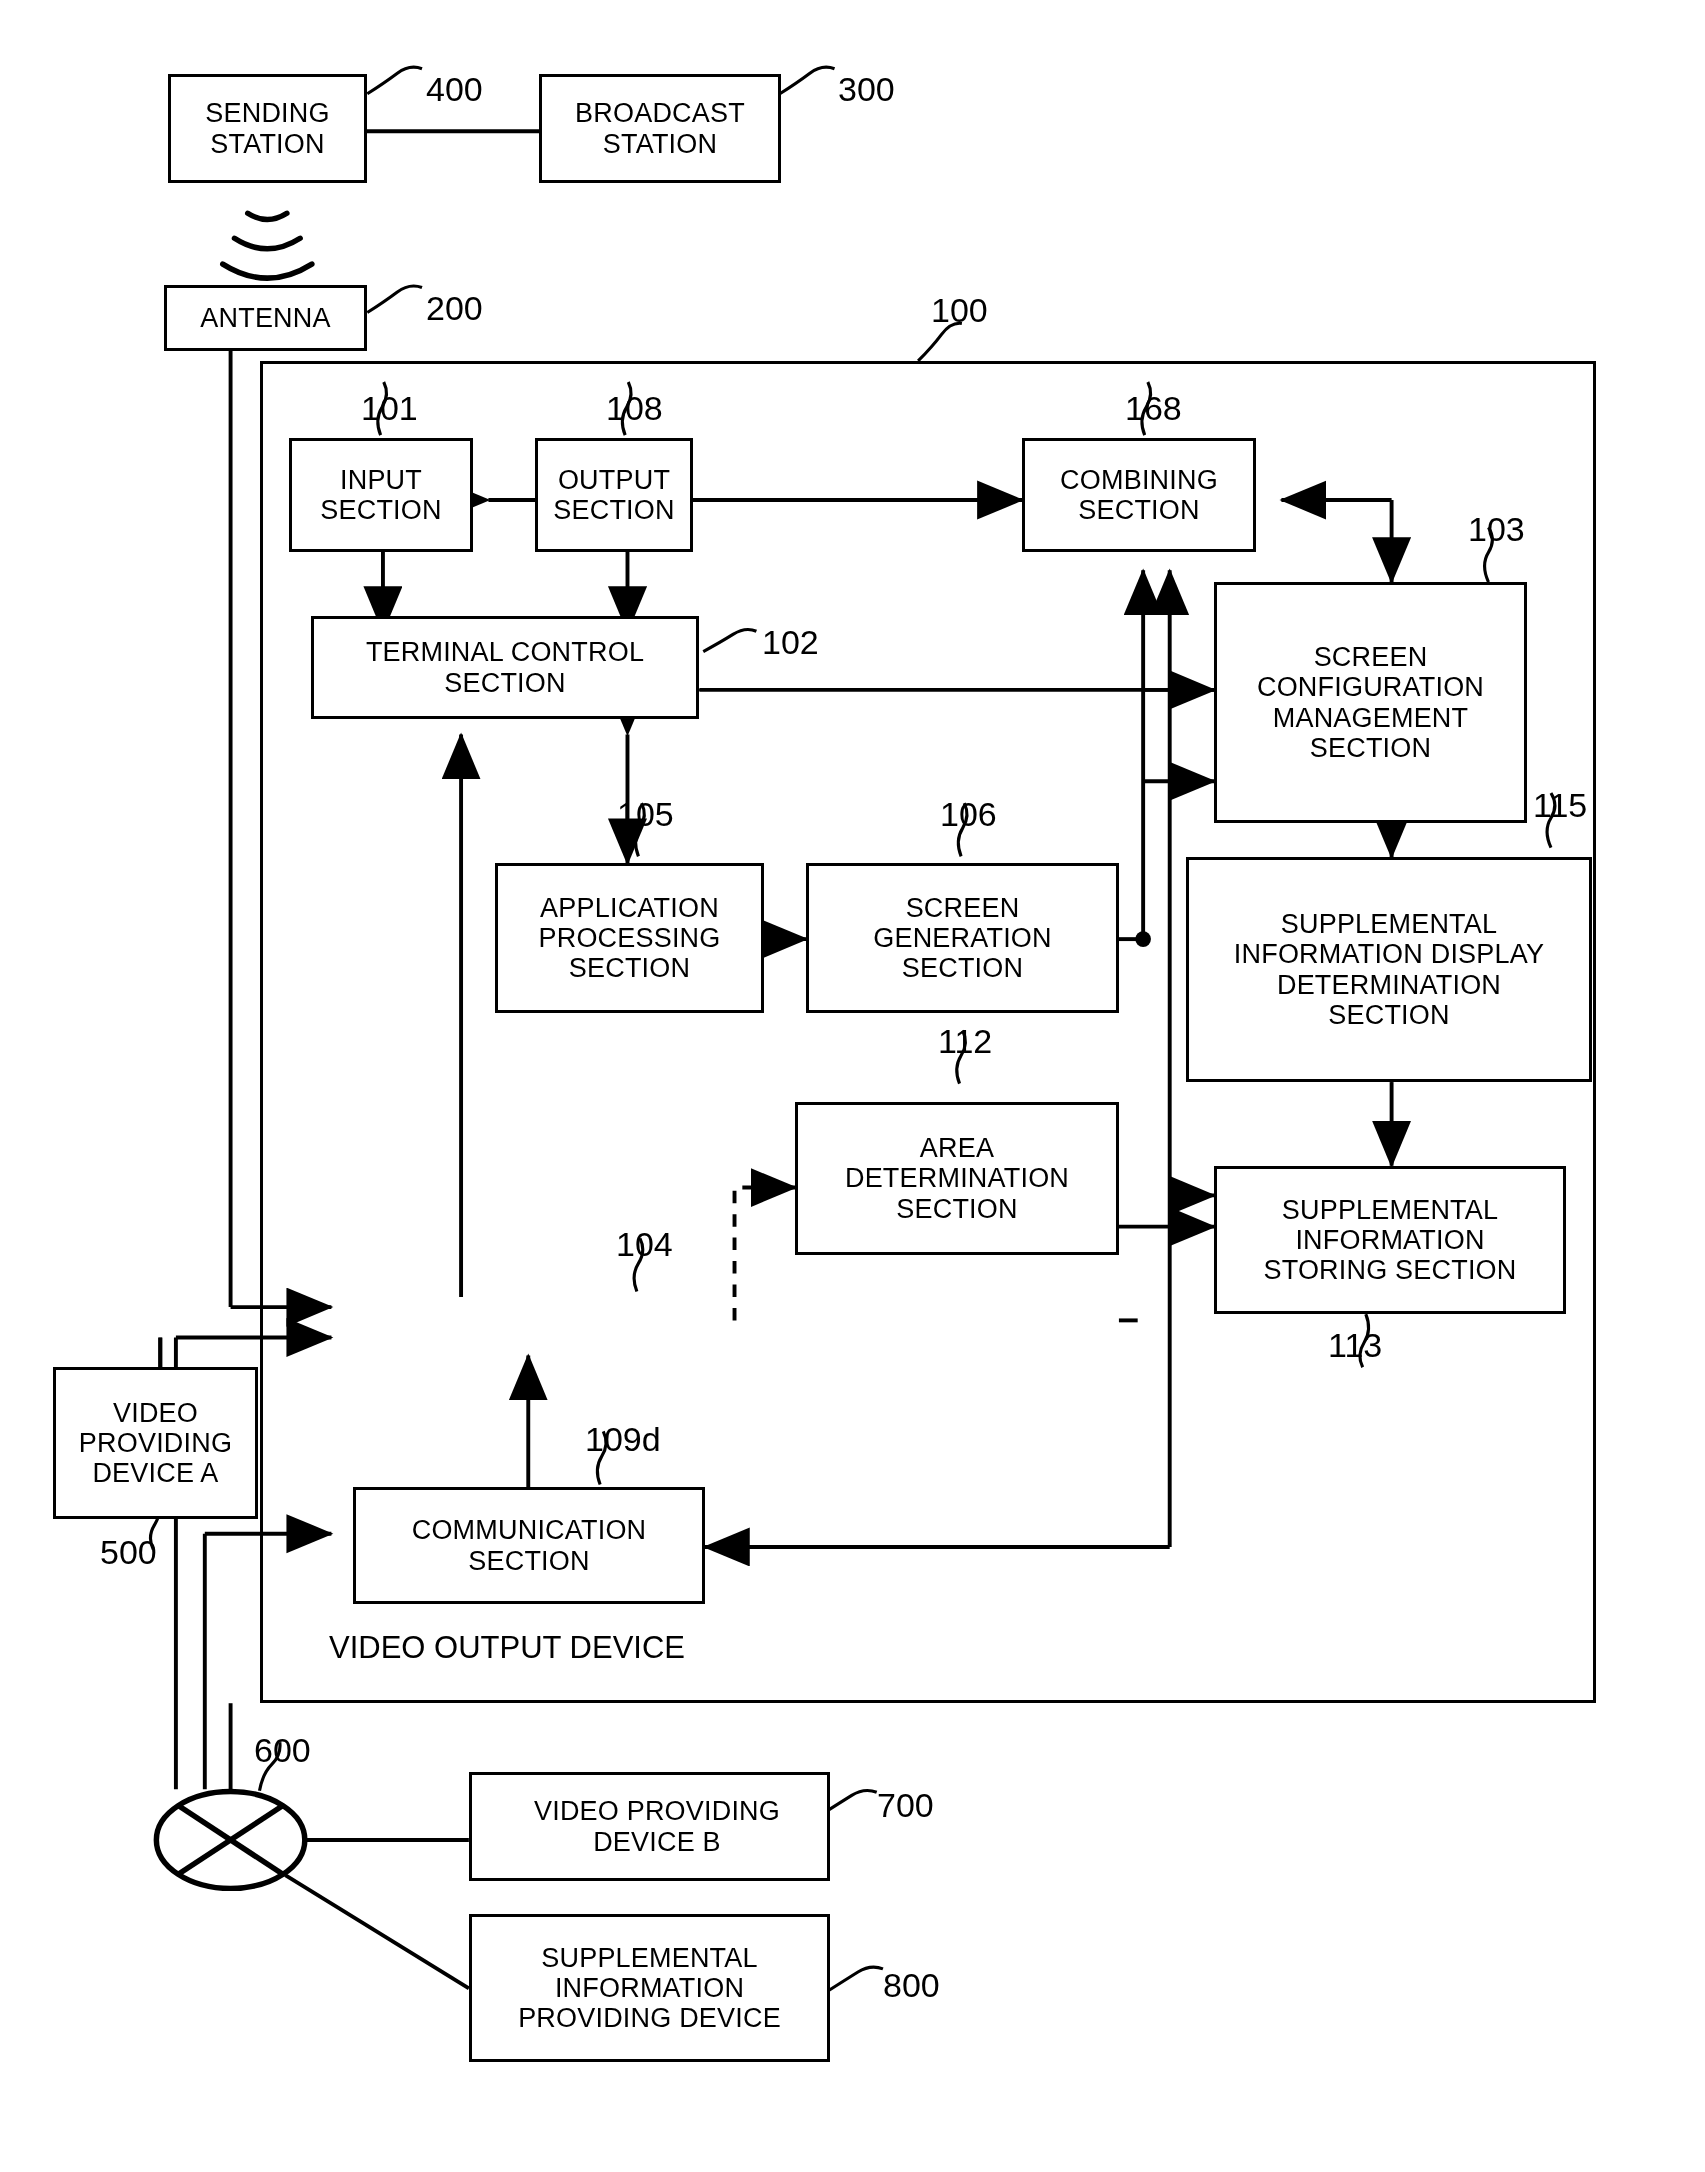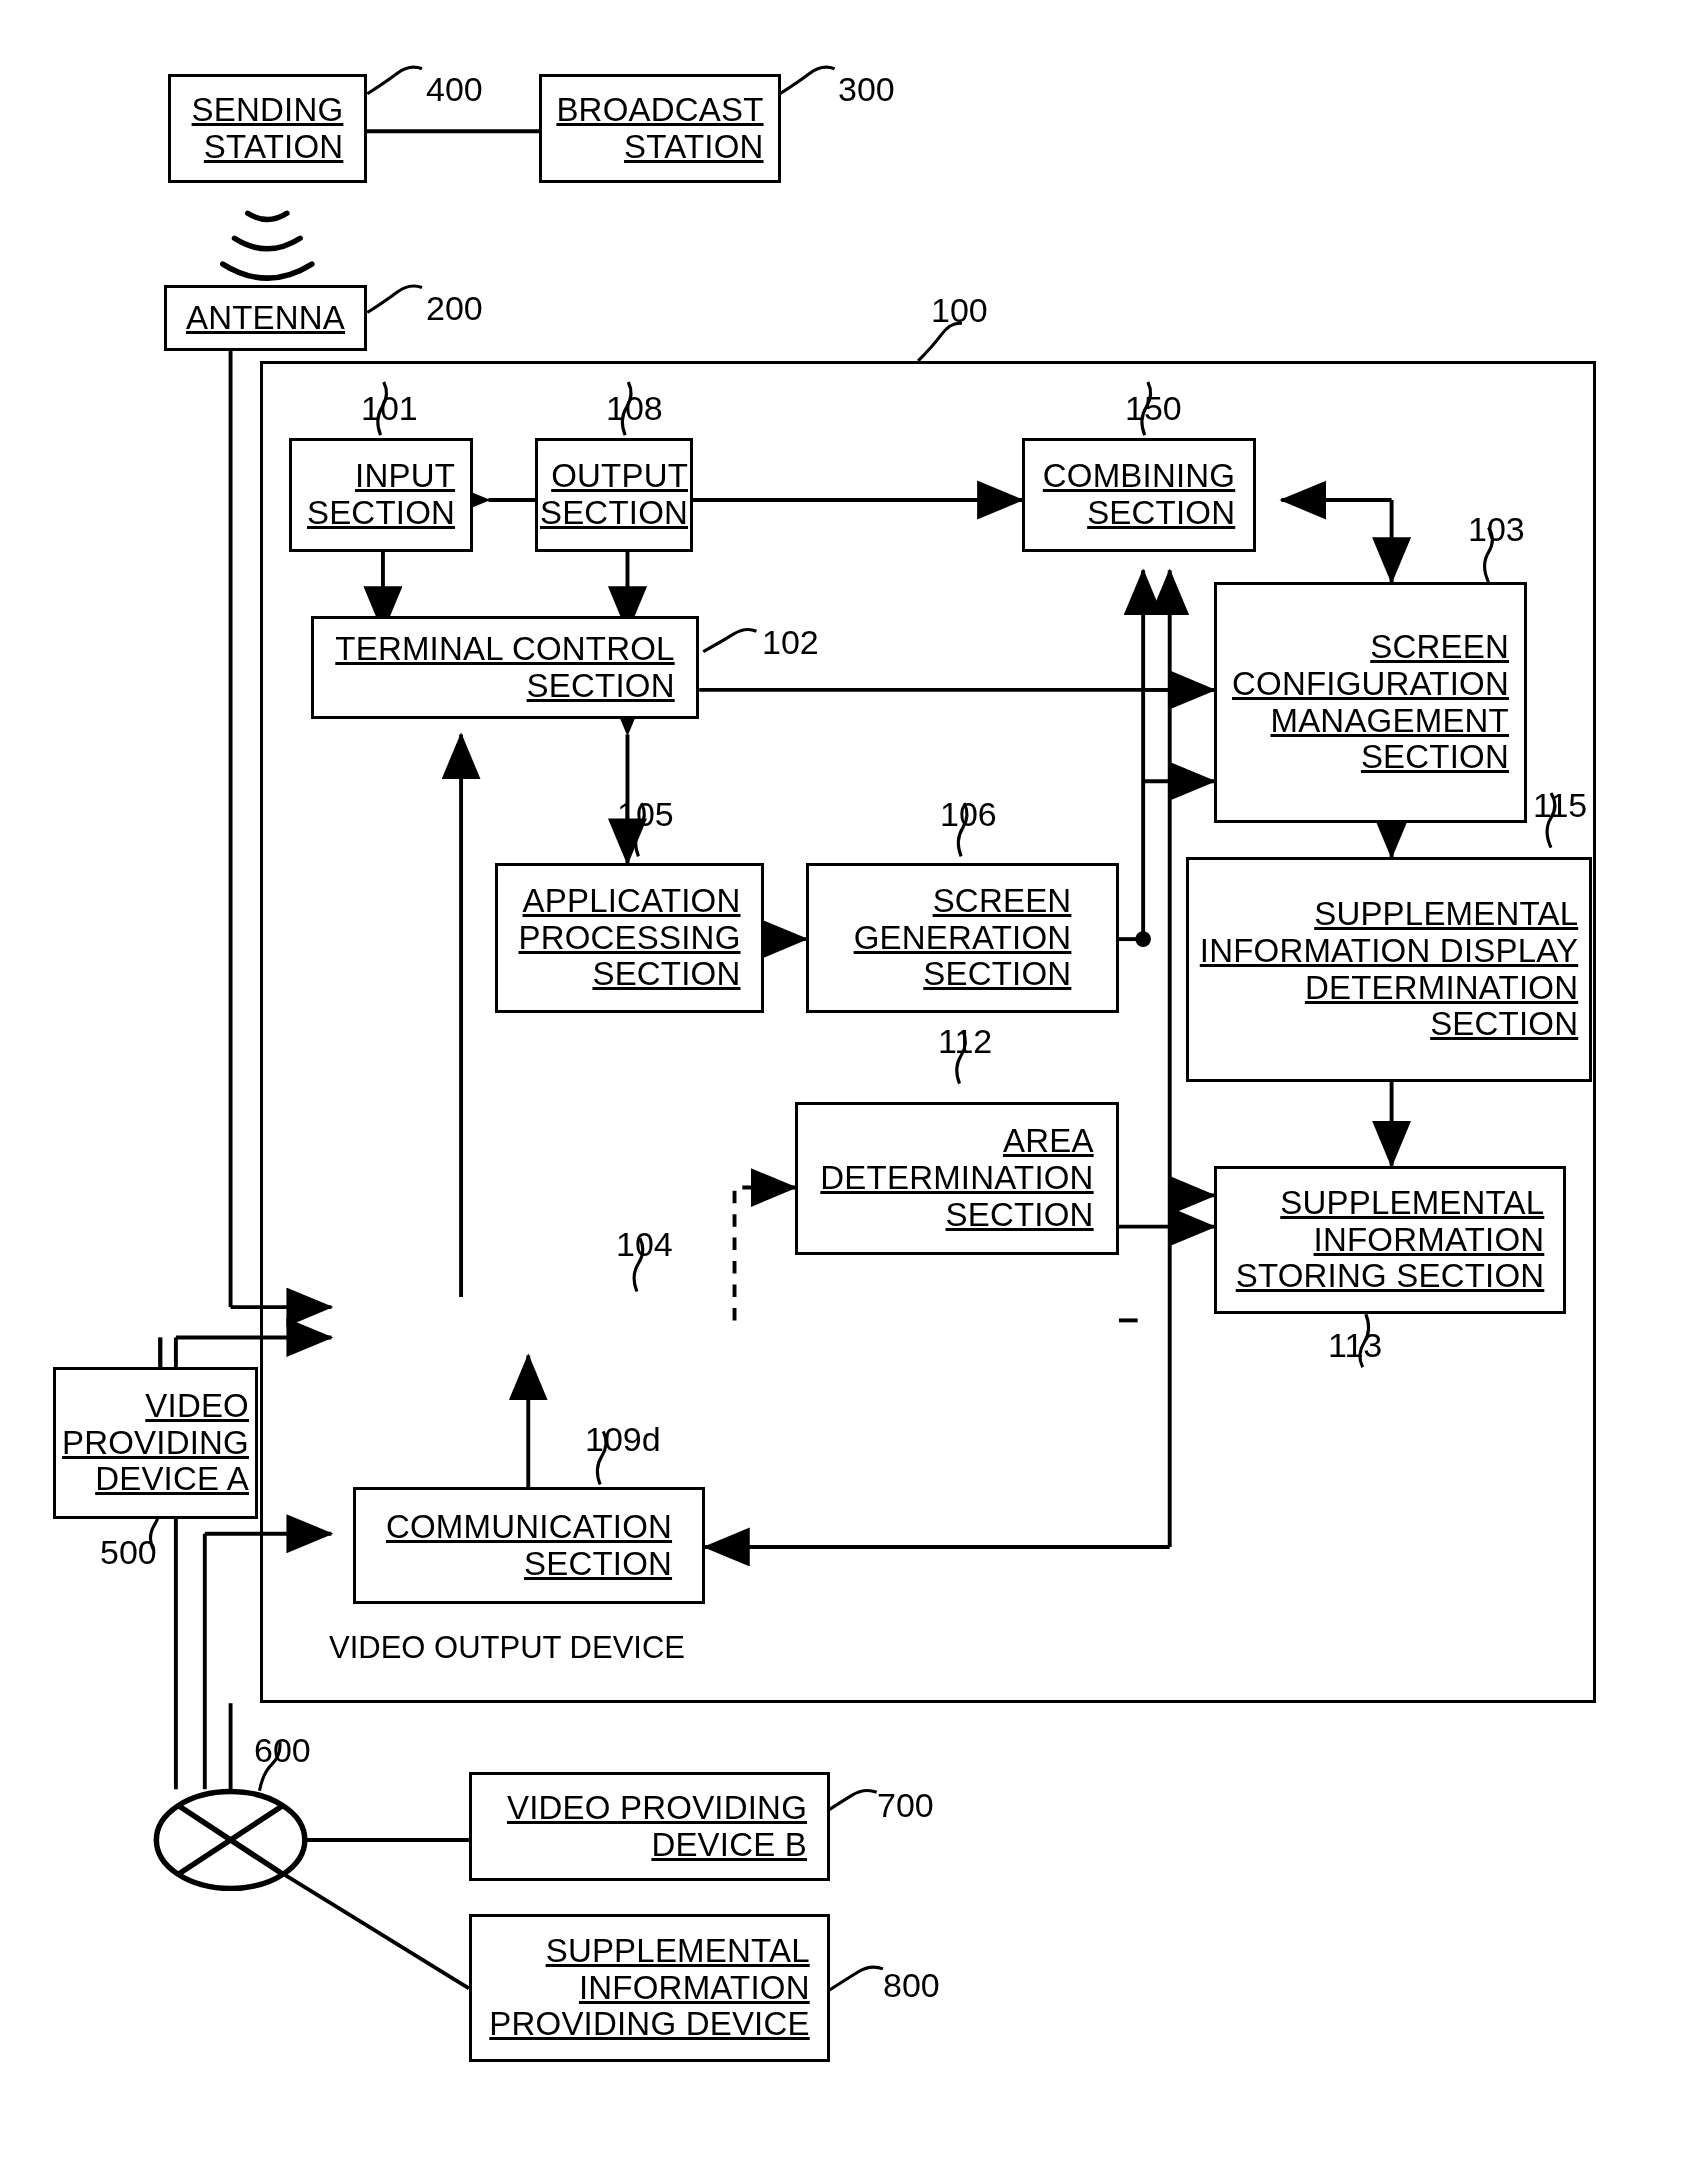--- a/index.html
+++ b/index.html
@@ -1,22 +1,22 @@
 <!DOCTYPE html>
 <html style="font-size:12.5px"><head>
 <meta charset="utf-8">
 <style>
   html,body{margin:0;padding:0;background:#ffffff;}
   body{width:1705px;height:2172px;position:relative;
        font-family:"Liberation Sans", sans-serif;color:#000;}
   #stage{position:absolute;left:0;top:0;width:1705px;height:2172px;overflow:hidden;}
   svg#wires{position:absolute;left:0;top:0;width:1705px;height:2172px;}
   .box{position:absolute;border:3.9px solid #000;background:#fff;
-       display:flex;align-items:center;justify-content:center;text-align:right;
-       box-sizing:border-box;line-height:1.12;font-size:33px;letter-spacing:0.2px;text-decoration:underline;}
+       display:flex;align-items:center;justify-content:center;text-align:center;
+       box-sizing:border-box;line-height:1.12;font-size:27px;letter-spacing:0.2px;}
   .box span{display:block;padding:0 4.7px;}
   .ref{position:absolute;font-size:34px;line-height:1;white-space:nowrap;}
   .frame-label{position:absolute;font-size:31px;line-height:1;white-space:nowrap;margin-left:40px;}
   .outer{position:absolute;border:3.9px solid #000;background:transparent;box-sizing:border-box;}
 </style>
 </head>
 <body>
 
 <div id="stage">
 
@@ -173,21 +173,21 @@
     </span>
   </div>
   <div class="ref" style="left:606px;top:391px;">108</div>
 
   <div class="box" style="left:1022px;top:438px;width:234px;height:114px;">
     <span>
       <span>COMBINING</span>
       <span>SECTION</span>
     </span>
   </div>
-  <div class="ref" style="left:1125px;top:391px;">150</div>
+  <div class="ref" style="left:1125px;top:391px;">168</div>
 
   <div class="box" style="left:1214px;top:582px;width:313px;height:241px;">
     <span>
       <span>SCREEN</span>
       <span>CONFIGURATION</span>
       <span>MANAGEMENT</span>
       <span>SECTION</span>
     </span>
   </div>
   <div class="ref" style="left:1468px;top:512px;">103</div>

